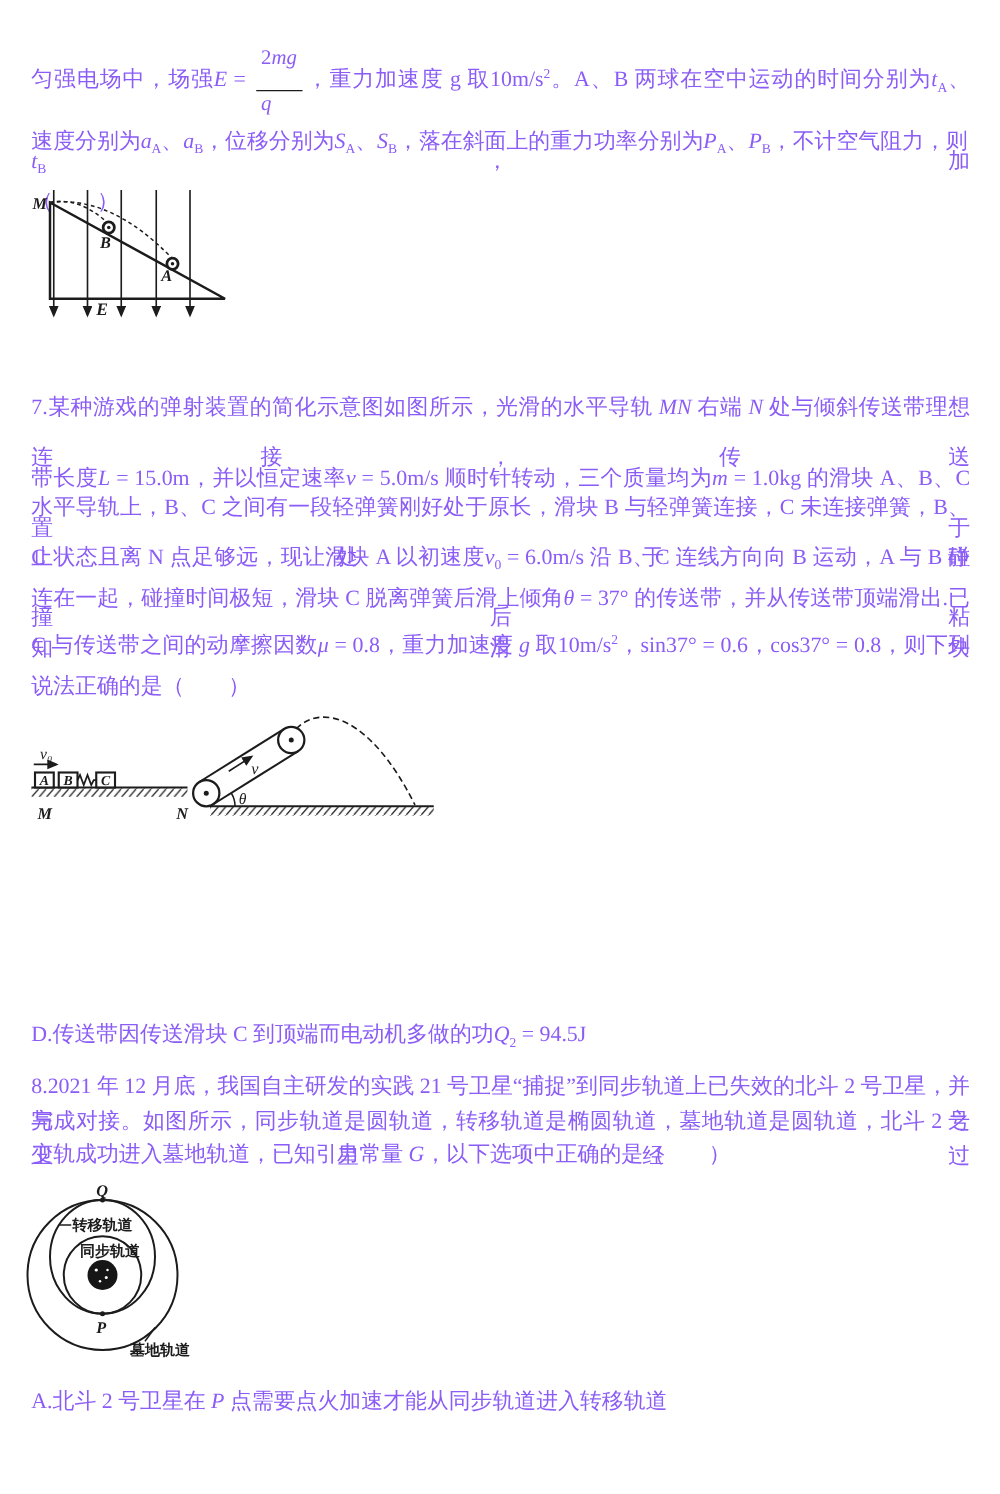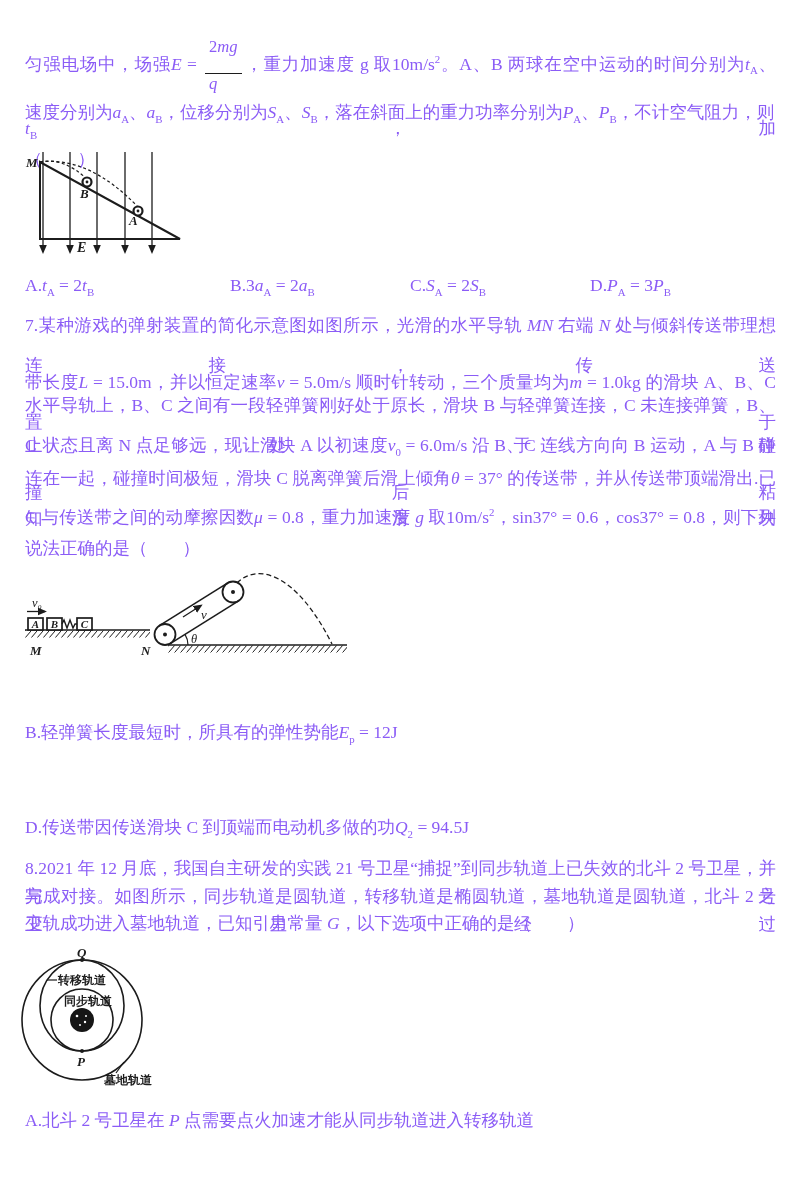--- a/index.html
+++ b/index.html
@@ -65,26 +65,20 @@
       <circle cx="113" cy="65" r="4.5" fill="#fff" stroke="#1c1c1c" stroke-width="2.2"></circle>
       <circle cx="113" cy="65" r="1.4" fill="#1c1c1c"></circle>
     </g>
 
     <text x="1" y="21" class="var" font-size="13">M</text>
     <text x="55" y="52" class="var" font-size="13">B</text>
     <text x="104" y="79" class="var" font-size="13">A</text>
     <text x="52" y="106" class="var" font-size="14">E</text>
   </svg>
 
-  <div class="opt-row" style="top:265px">
-    <span class="opt" style="left:0">A.<i>t</i><sub>A</sub> = 2<i>t</i><sub>B</sub></span>
-    <span class="opt" style="left:205px">B.3<i>a</i><sub>A</sub> = 2<i>a</i><sub>B</sub></span>
-    <span class="opt" style="left:385px">C.<i>S</i><sub>A</sub> = 2<i>S</i><sub>B</sub></span>
-    <span class="opt" style="left:565px">D.<i>P</i><sub>A</sub> = 3<i>P</i><sub>B</sub></span>
-  </div>
 
   <div class="line jl" style="top:305px">7.某种游戏的弹射装置的简化示意图如图所示，光滑的水平导轨 <i>MN</i> 右端 <i>N</i> 处与倾斜传送带理想连接，传送</div>
   <div class="line jl" style="top:362px">带长度<i>L</i> = 15.0m，并以恒定速率<i>v</i> = 5.0m/s 顺时针转动，三个质量均为<i>m</i> = 1.0kg 的滑块 A、B、C 置于</div>
   <div class="line jl" style="top:385px">水平导轨上，B、C 之间有一段轻弹簧刚好处于原长，滑块 B 与轻弹簧连接，C 未连接弹簧，B、C 处于静</div>
   <div class="line jl" style="top:425px">止状态且离 N 点足够远，现让滑块 A 以初速度<i>v</i><sub>0</sub> = 6.0m/s 沿 B、C 连线方向向 B 运动，A 与 B 碰撞后粘</div>
   <div class="line jl" style="top:458px">连在一起，碰撞时间极短，滑块 C 脱离弹簧后滑上倾角<i>θ</i> = 37° 的传送带，并从传送带顶端滑出.已知滑块</div>
   <div class="line jl" style="top:492px">C 与传送带之间的动摩擦因数<i>μ</i> = 0.8，重力加速度 <i>g</i> 取10m/s<sup>2</sup>，sin37° = 0.6，cos37° = 0.8，则下列</div>
   <div class="line" style="top:528px">说法正确的是（　　）</div>
 
   <svg class="fig" style="left:25px;top:568px" width="330" height="95" viewBox="0 0 330 95">
@@ -131,21 +125,20 @@
 
     <line x1="158" y1="49" x2="176" y2="37.5" stroke="#1c1c1c" stroke-width="1.3" marker-end="url(#arr2)"></line>
     <text x="176" y="51" font-style="italic" font-size="13">v</text>
 
     <path d="M163 77 A20 20 0 0 0 160 66.4" fill="none" stroke="#1c1c1c" stroke-width="1.2"></path>
     <text x="166" y="75" font-style="italic" font-size="12.5">θ</text>
 
     <path d="M212 15 C233 -6 272 6 307 76" fill="none" stroke="#1c1c1c" stroke-width="1.3" stroke-dasharray="5,3"></path>
   </svg>
 
-  <div class="line" style="top:712px">B.轻弹簧长度最短时，所具有的弹性势能<i>E</i><sub>p</sub> = 12J</div>
   <div class="line" style="top:807px">D.传送带因传送滑块 C 到顶端而电动机多做的功<i>Q</i><sub>2</sub> = 94.5J</div>
 
   <div class="line tight jl" style="top:854px">8.2021 年 12 月底，我国自主研发的实践 21 号卫星“捕捉”到同步轨道上已失效的北斗 2 号卫星，并与之</div>
   <div class="line tight jl" style="top:882px">完成对接。如图所示，同步轨道是圆轨道，转移轨道是椭圆轨道，墓地轨道是圆轨道，北斗 2 号卫星经过</div>
   <div class="line tight" style="top:909px">变轨成功进入墓地轨道，已知引力常量 <i>G</i>，以下选项中正确的是（　　）</div>
 
   <svg class="fig" style="left:20px;top:948px" width="170" height="140" viewBox="0 0 170 140">
 
     <circle cx="62" cy="72" r="60" fill="none" stroke="#1c1c1c" stroke-width="1.6"></circle>
 

